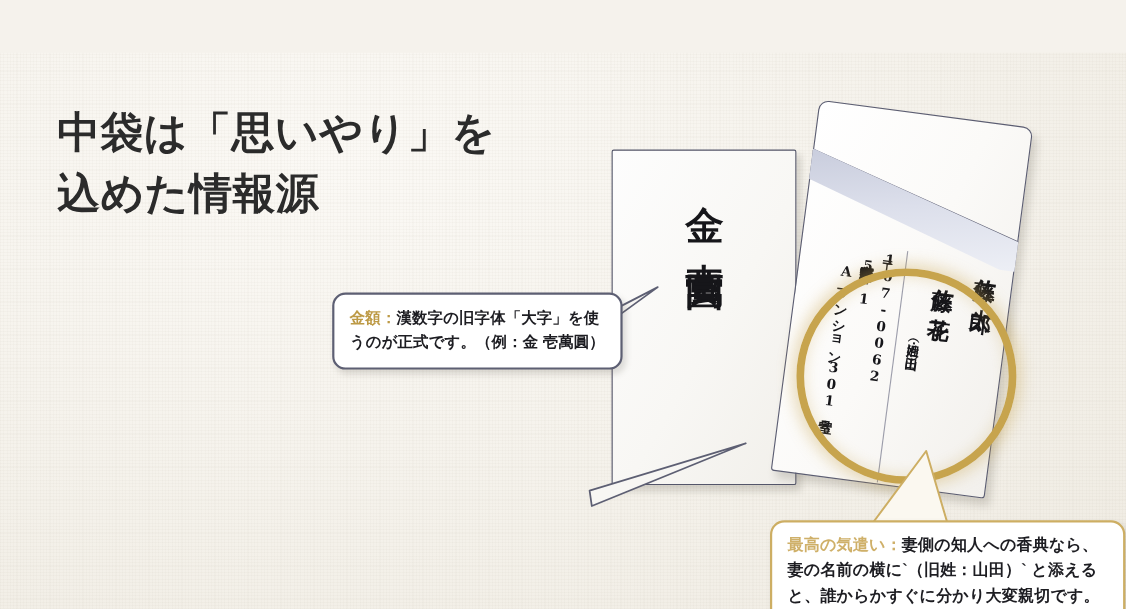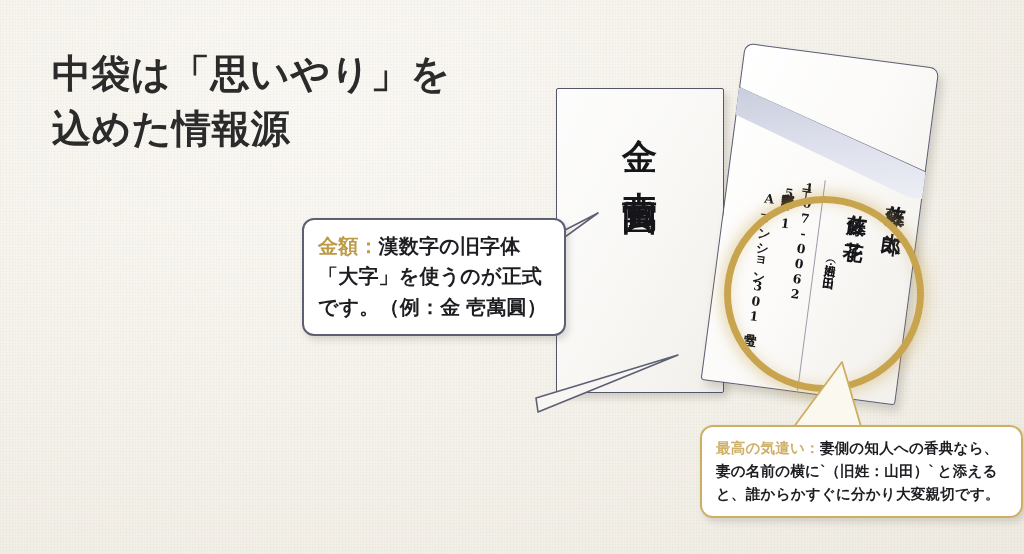--- a/index.html
+++ b/index.html
@@ -18,20 +18,21 @@
   
   #stage {
     position: absolute;
     inset: 0;
     background-color: #f6f3ed;
     background-image:
       repeating-linear-gradient(0deg, rgba(160,150,130,0.045) 0px, rgba(160,150,130,0.045) 1px, rgba(0,0,0,0) 1px, rgba(0,0,0,0) 3px),
       repeating-linear-gradient(90deg, rgba(160,150,130,0.04) 0px, rgba(160,150,130,0.04) 1px, rgba(0,0,0,0) 1px, rgba(0,0,0,0) 3px),
       radial-gradient(ellipse at 30% 20%, #fbf9f5 0%, #f4f1ea 60%, #efebe2 100%);
     overflow: hidden;
+    margin-top: 48px;
   }
 
   
   #heading {
     position: absolute;
     left: 52px;
     top: 46px;
     width: 470px;
     font-family: "DejaVu Serif", "Liberation Serif", serif;
     font-weight: 700;
@@ -194,21 +195,21 @@
   }
 
   
   .callout {
     position: absolute;
     background: #ffffff;
     border: 2px solid #5d5f73;
     border-radius: 12px;
     padding: 11px 14px 12px 14px;
     box-shadow: 3px 4px 6px rgba(95,90,80,0.20);
-    font-size: 20px;
+    font-size: 14px;
     line-height: 1.52;
     color: #1d1d22;
     letter-spacing: 0.01em;
   }
   .callout .lead {
     color: #bd9a46;
     font-weight: 700;
   }
   .callout .body { font-weight: 700; }
 

